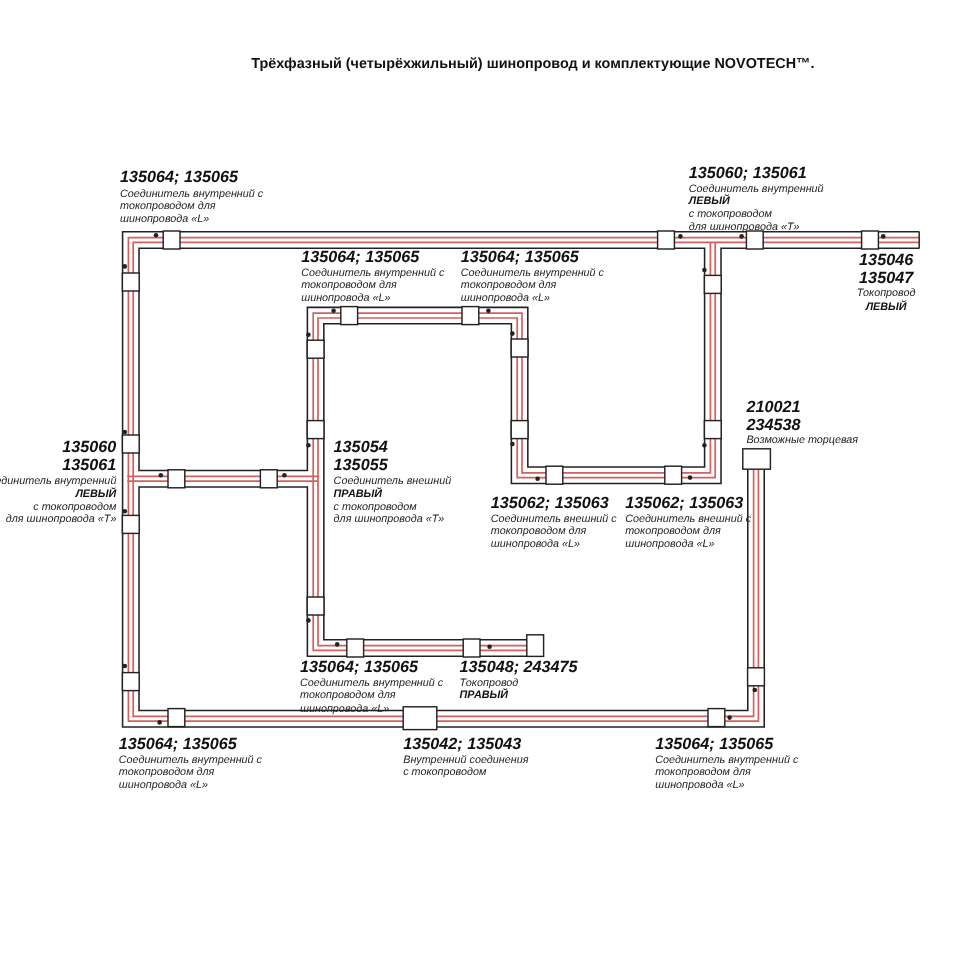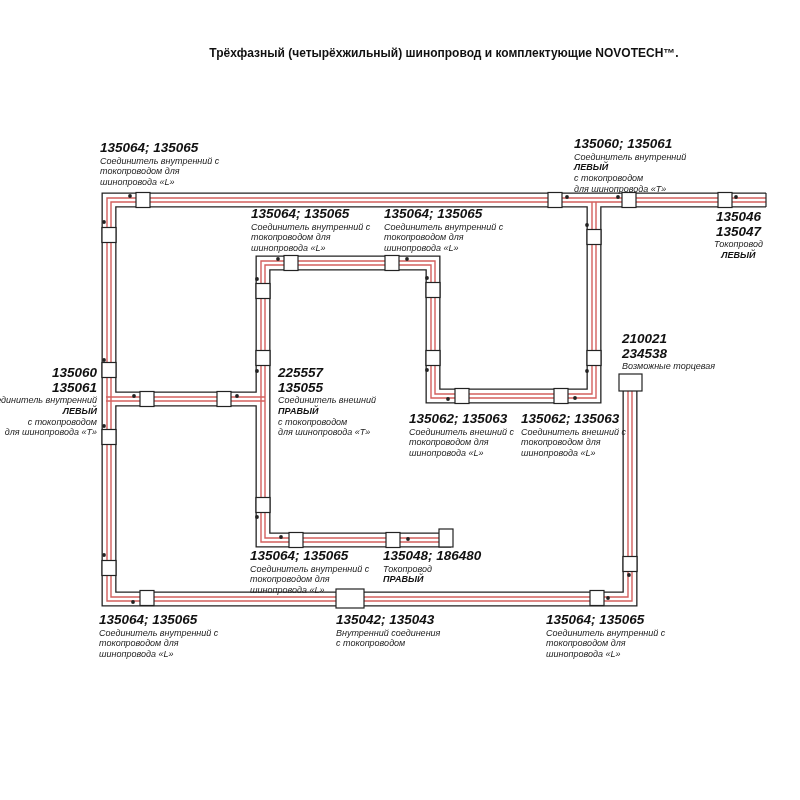--- a/index.html
+++ b/index.html
@@ -134,21 +134,21 @@
       </div>
       <div class="label" style="right: 703px; text-align: right; top: 366px;">
         <div class="code">135060</div>
         <div class="code">135061</div>
         <div class="desc">Соединитель внутренний</div>
         <div class="descb">ЛЕВЫЙ</div>
         <div class="desc">с токопроводом</div>
         <div class="desc">для шинопровода «Т»</div>
       </div>
       <div class="label" style="left: 278px; top: 366px;">
-        <div class="code">225557</div>
+        <div class="code">135054</div>
         <div class="code">135055</div>
         <div class="desc">Соединитель внешний</div>
         <div class="descb">ПРАВЫЙ</div>
         <div class="desc">с токопроводом</div>
         <div class="desc">для шинопровода «Т»</div>
       </div>
       <div class="label" style="left: 622px; top: 332px;">
         <div class="code">210021</div>
         <div class="code">234538</div>
         <div class="desc">Возможные торцевая</div>
@@ -165,21 +165,21 @@
         <div class="desc">токопроводом для</div>
         <div class="desc">шинопровода «L»</div>
       </div>
       <div class="label" style="left: 250px; top: 549px;">
         <div class="code">135064; 135065</div>
         <div class="desc">Соединитель внутренний с</div>
         <div class="desc">токопроводом для</div>
         <div class="desc">шинопровода «L»</div>
       </div>
       <div class="label" style="left: 383px; top: 549px;">
-        <div class="code">135048; 186480</div>
+        <div class="code">135048; 243475</div>
         <div class="desc">Токопровод</div>
         <div class="descb">ПРАВЫЙ</div>
       </div>
       <div class="label" style="left: 99px; top: 613px;">
         <div class="code">135064; 135065</div>
         <div class="desc">Соединитель внутренний с</div>
         <div class="desc">токопроводом для</div>
         <div class="desc">шинопровода «L»</div>
       </div>
       <div class="label" style="left: 336px; top: 613px;">

